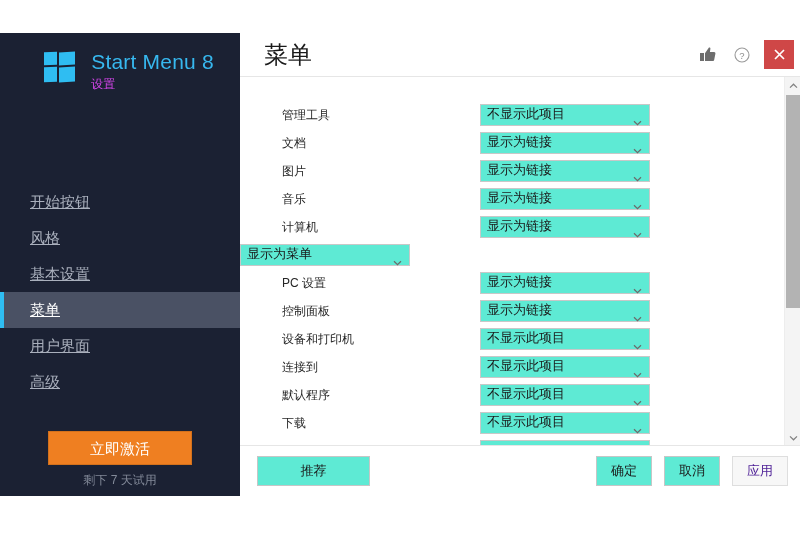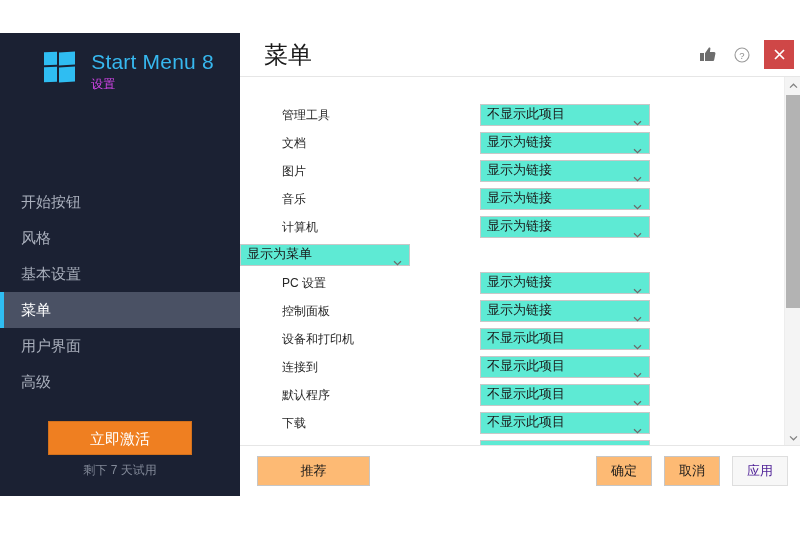--- a/index.html
+++ b/index.html
@@ -56,43 +56,44 @@
     color: #d946ef;
     font-size: 12px;
     line-height: 17px;
     margin-top: 1px;
   }
 
   .nav { margin-top: 46px; }
   .nav-item {
     height: 36px;
     display: flex; align-items: center;
-    padding-left: 21px;
+    padding-left: 30px;
     color: #aab0bd;
     font-size: 15px;
     position: relative;
     cursor: pointer;
+    text-decoration: underline;
   }
   .nav-item.active {
     background: #4a5164;
     color: #ffffff;
   }
   .nav-item.active::before {
     content: "";
     position: absolute;
     left: 0; top: 0; bottom: 0;
     width: 4px;
     background: #2fbdf2;
   }
 
   .activate-wrap {
     position: absolute;
     left: 0; bottom: 0;
     width: 240px;
-    padding: 0 0 18px 0;
+    padding: 0 0 8px 0;
     text-align: center;
   }
   .activate-btn {
     display: inline-block;
     width: 144px; height: 34px;
     line-height: 34px;
     background: #ef7f21;
     color: #ffffff;
     font-size: 15px;
     border: 1px solid #d3711c;
@@ -230,21 +231,21 @@
     height: 51px;
     background: #ffffff;
     border-top: 1px solid #e6e6e6;
     display: flex; align-items: center;
     padding: 0 12px 0 17px;
     position: relative;
   }
   .btn {
     height: 30px;
     border: 1px solid #c6c6c6;
-    background: #fdba74;
+    background: #5eead4;
     font-size: 13px;
     color: #1a1a1a;
     display: flex; align-items: center; justify-content: center;
     cursor: pointer;
     font-family: "Liberation Sans", sans-serif;
   }
   .btn-rec { width: 113px; }
   .btn-right { width: 56px; margin-left: 12px; }
   .btn.disabled {
     color: #4c1d95;

